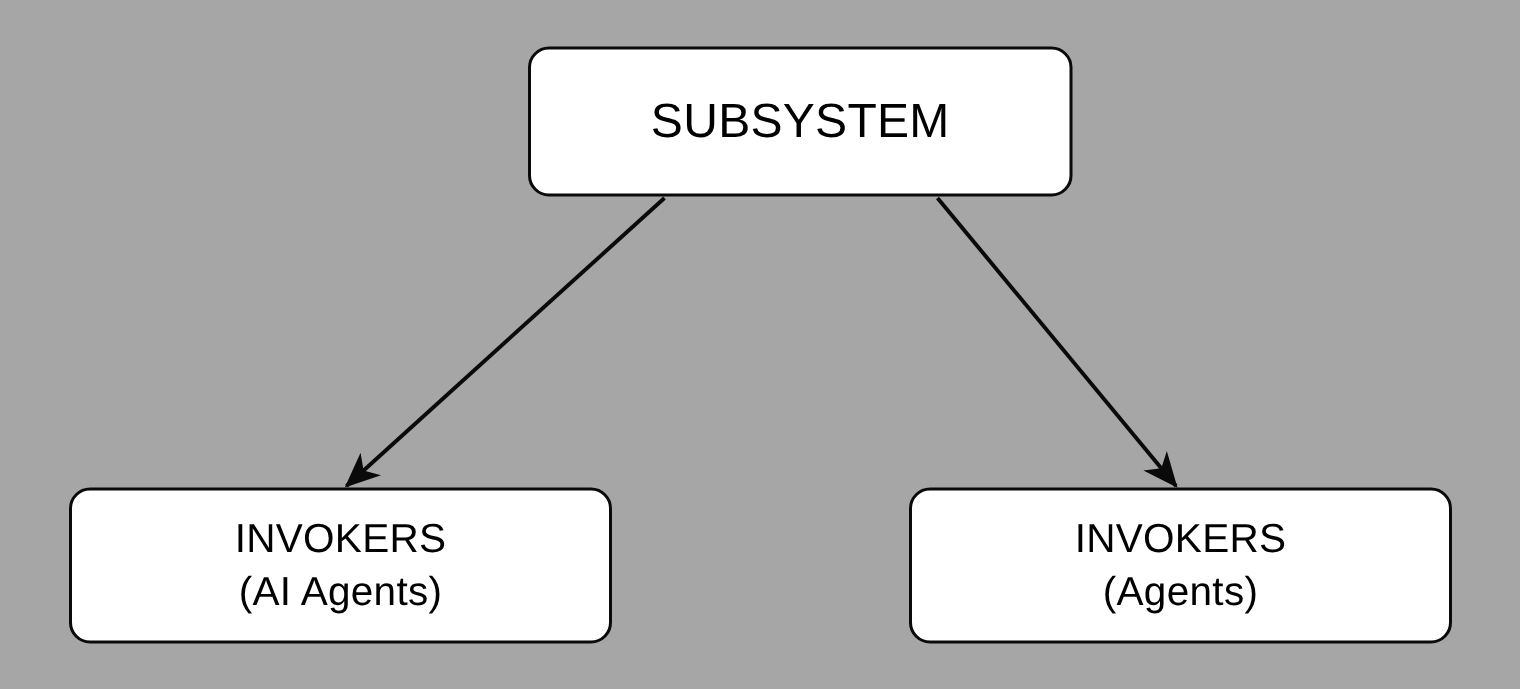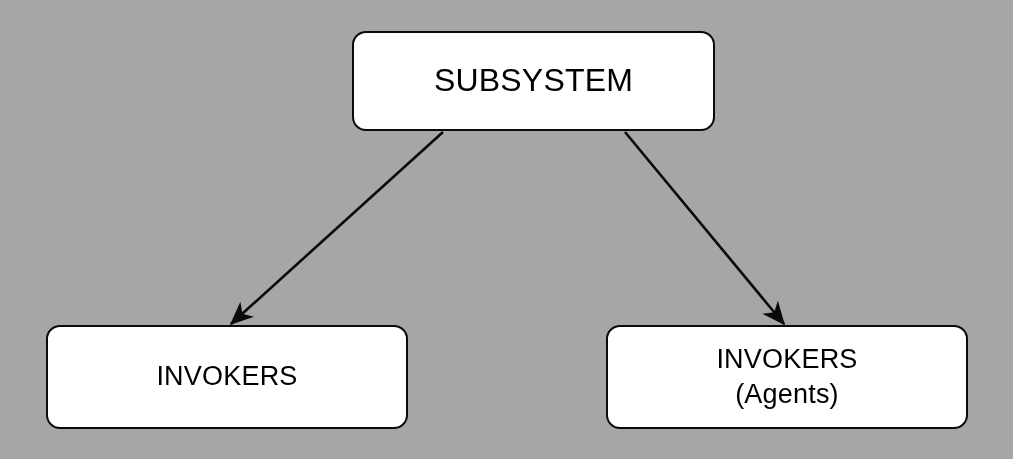--- a/index.html
+++ b/index.html
@@ -102,20 +102,21 @@
 
     <line x1="625" y1="132" x2="784" y2="324" stroke="#0a0a0a" stroke-width="2.6" marker-end="url(#arrowhead-right)"></line>
   </svg>
 
   <div class="node" id="node-subsystem">
     <div class="node-title">SUBSYSTEM</div>
   </div>
 
   <div class="node" id="node-subjects">
     <div class="node-title">INVOKERS</div>
+    <div class="node-subtitle">(AI Agents)</div>
   </div>
 
   <div class="node" id="node-invokers">
     <div class="node-title">INVOKERS</div>
     <div class="node-subtitle">(Agents)</div>
   </div>
 
 </div>
 
 </body></html>

